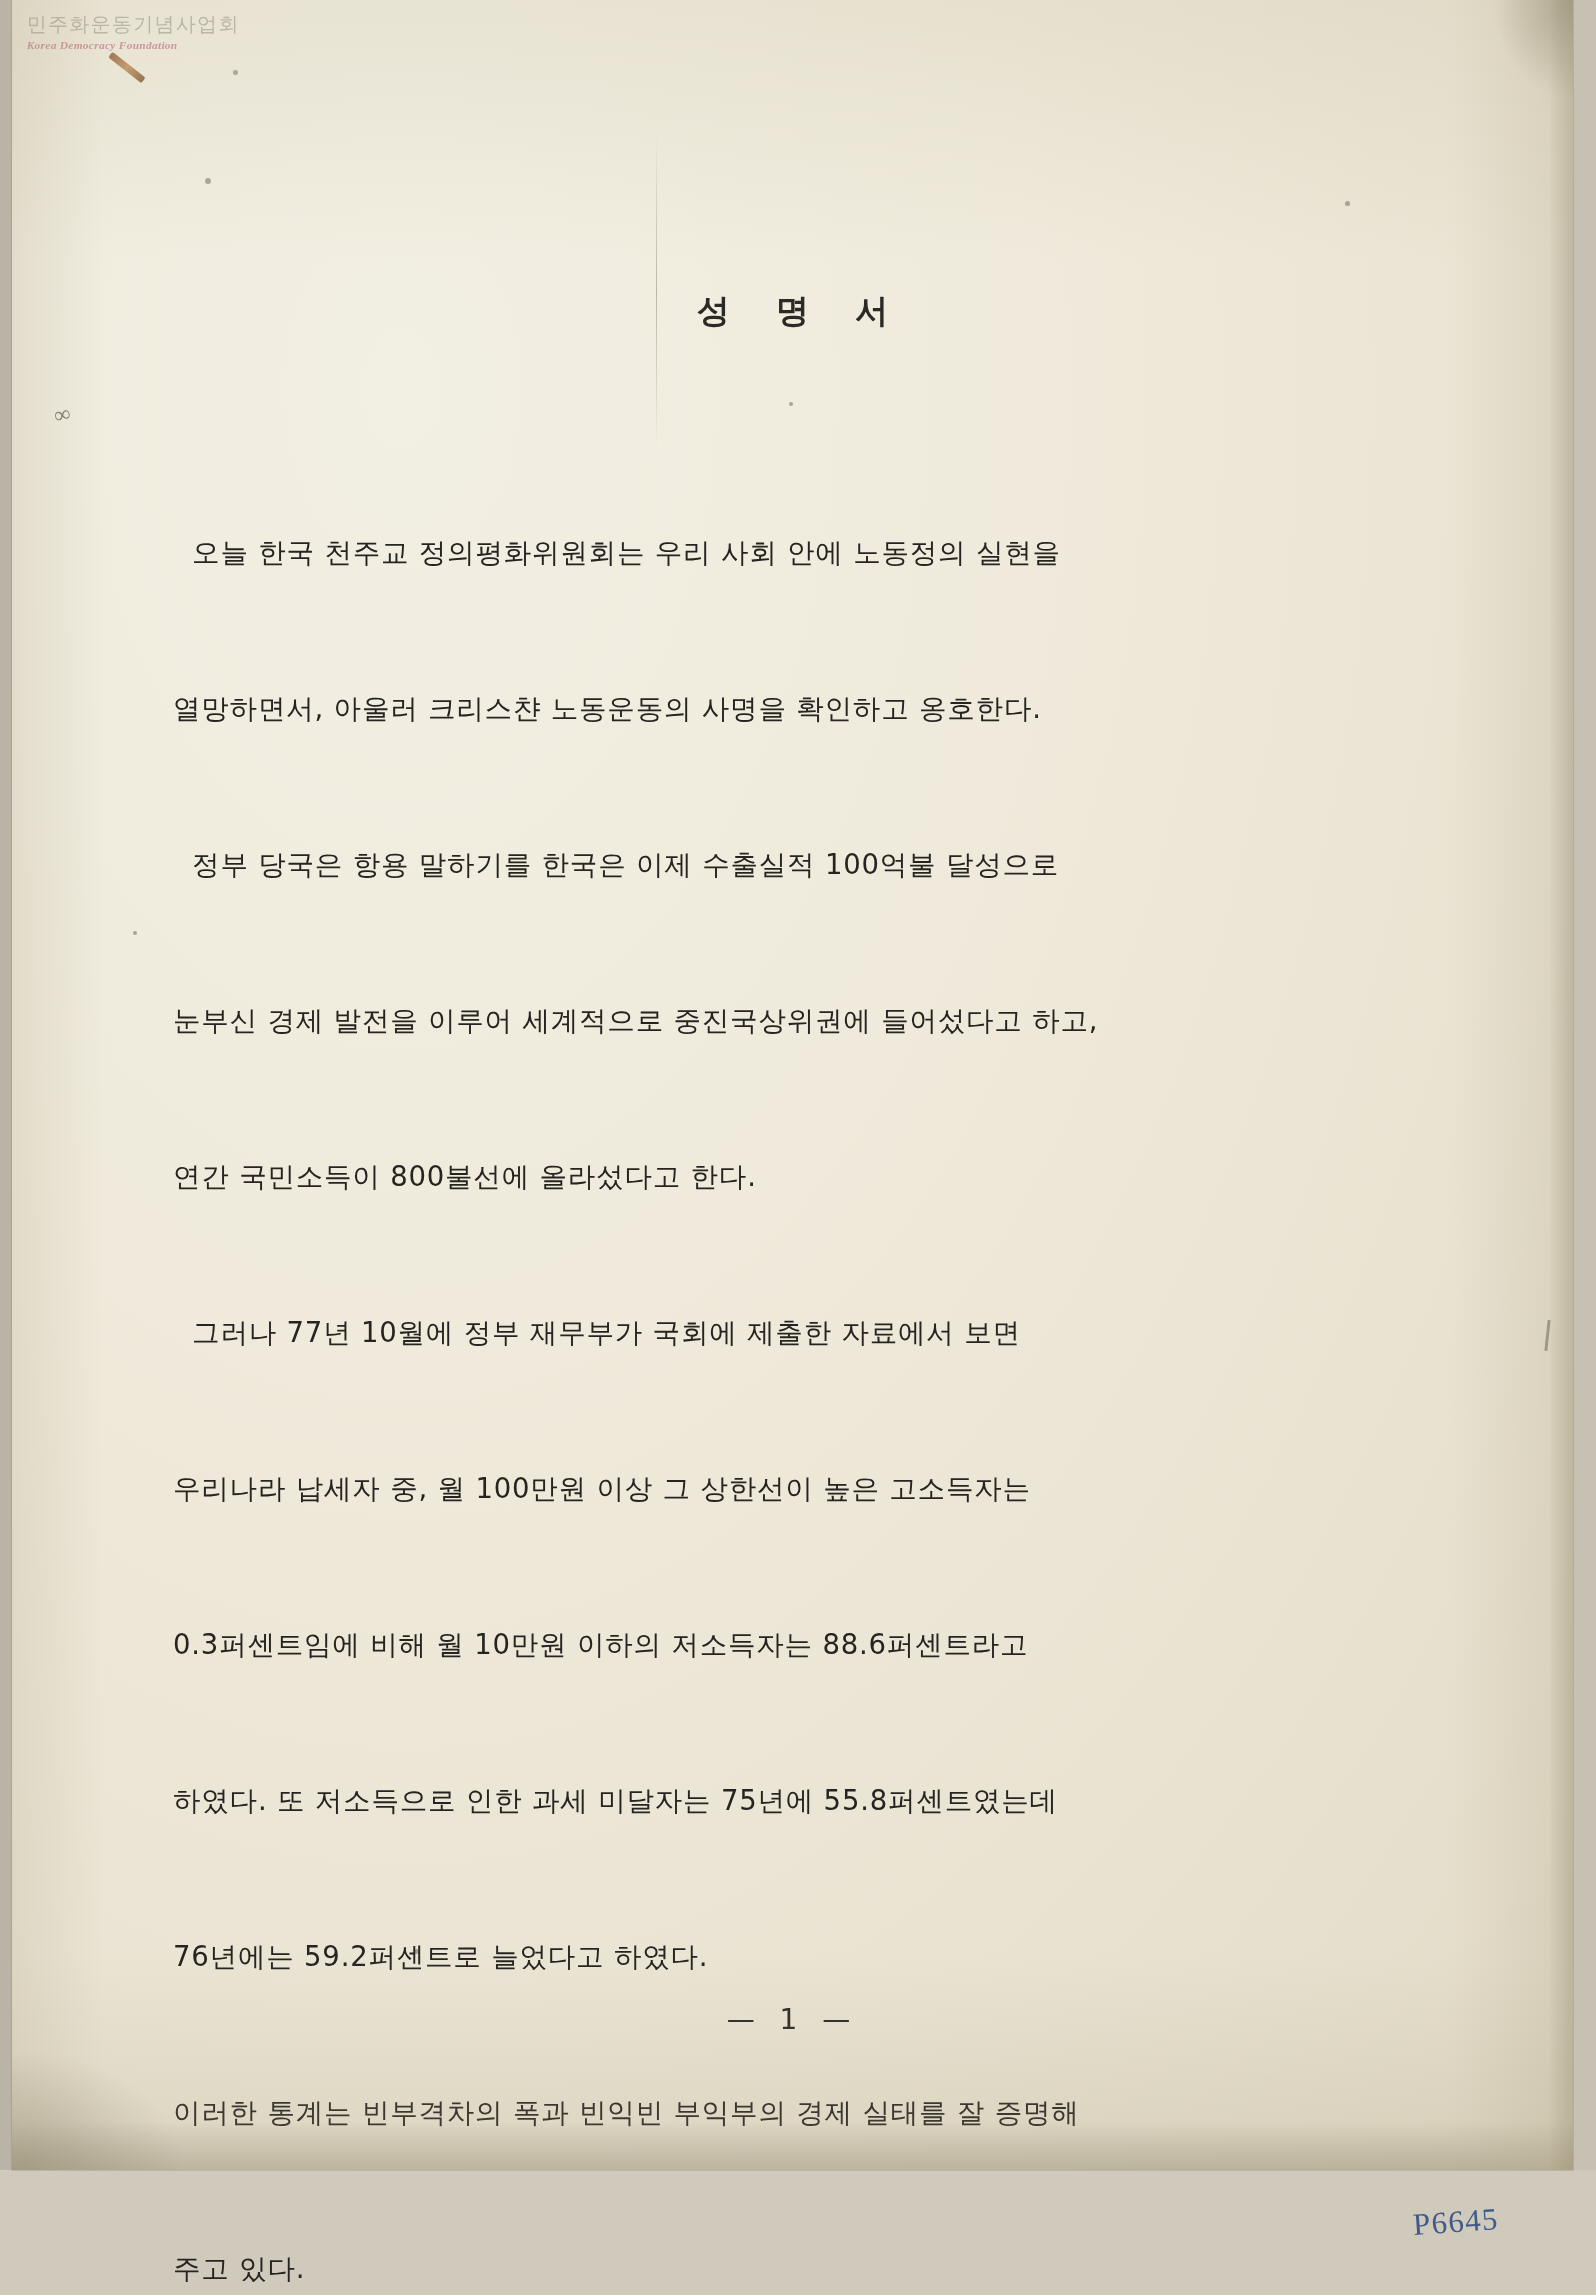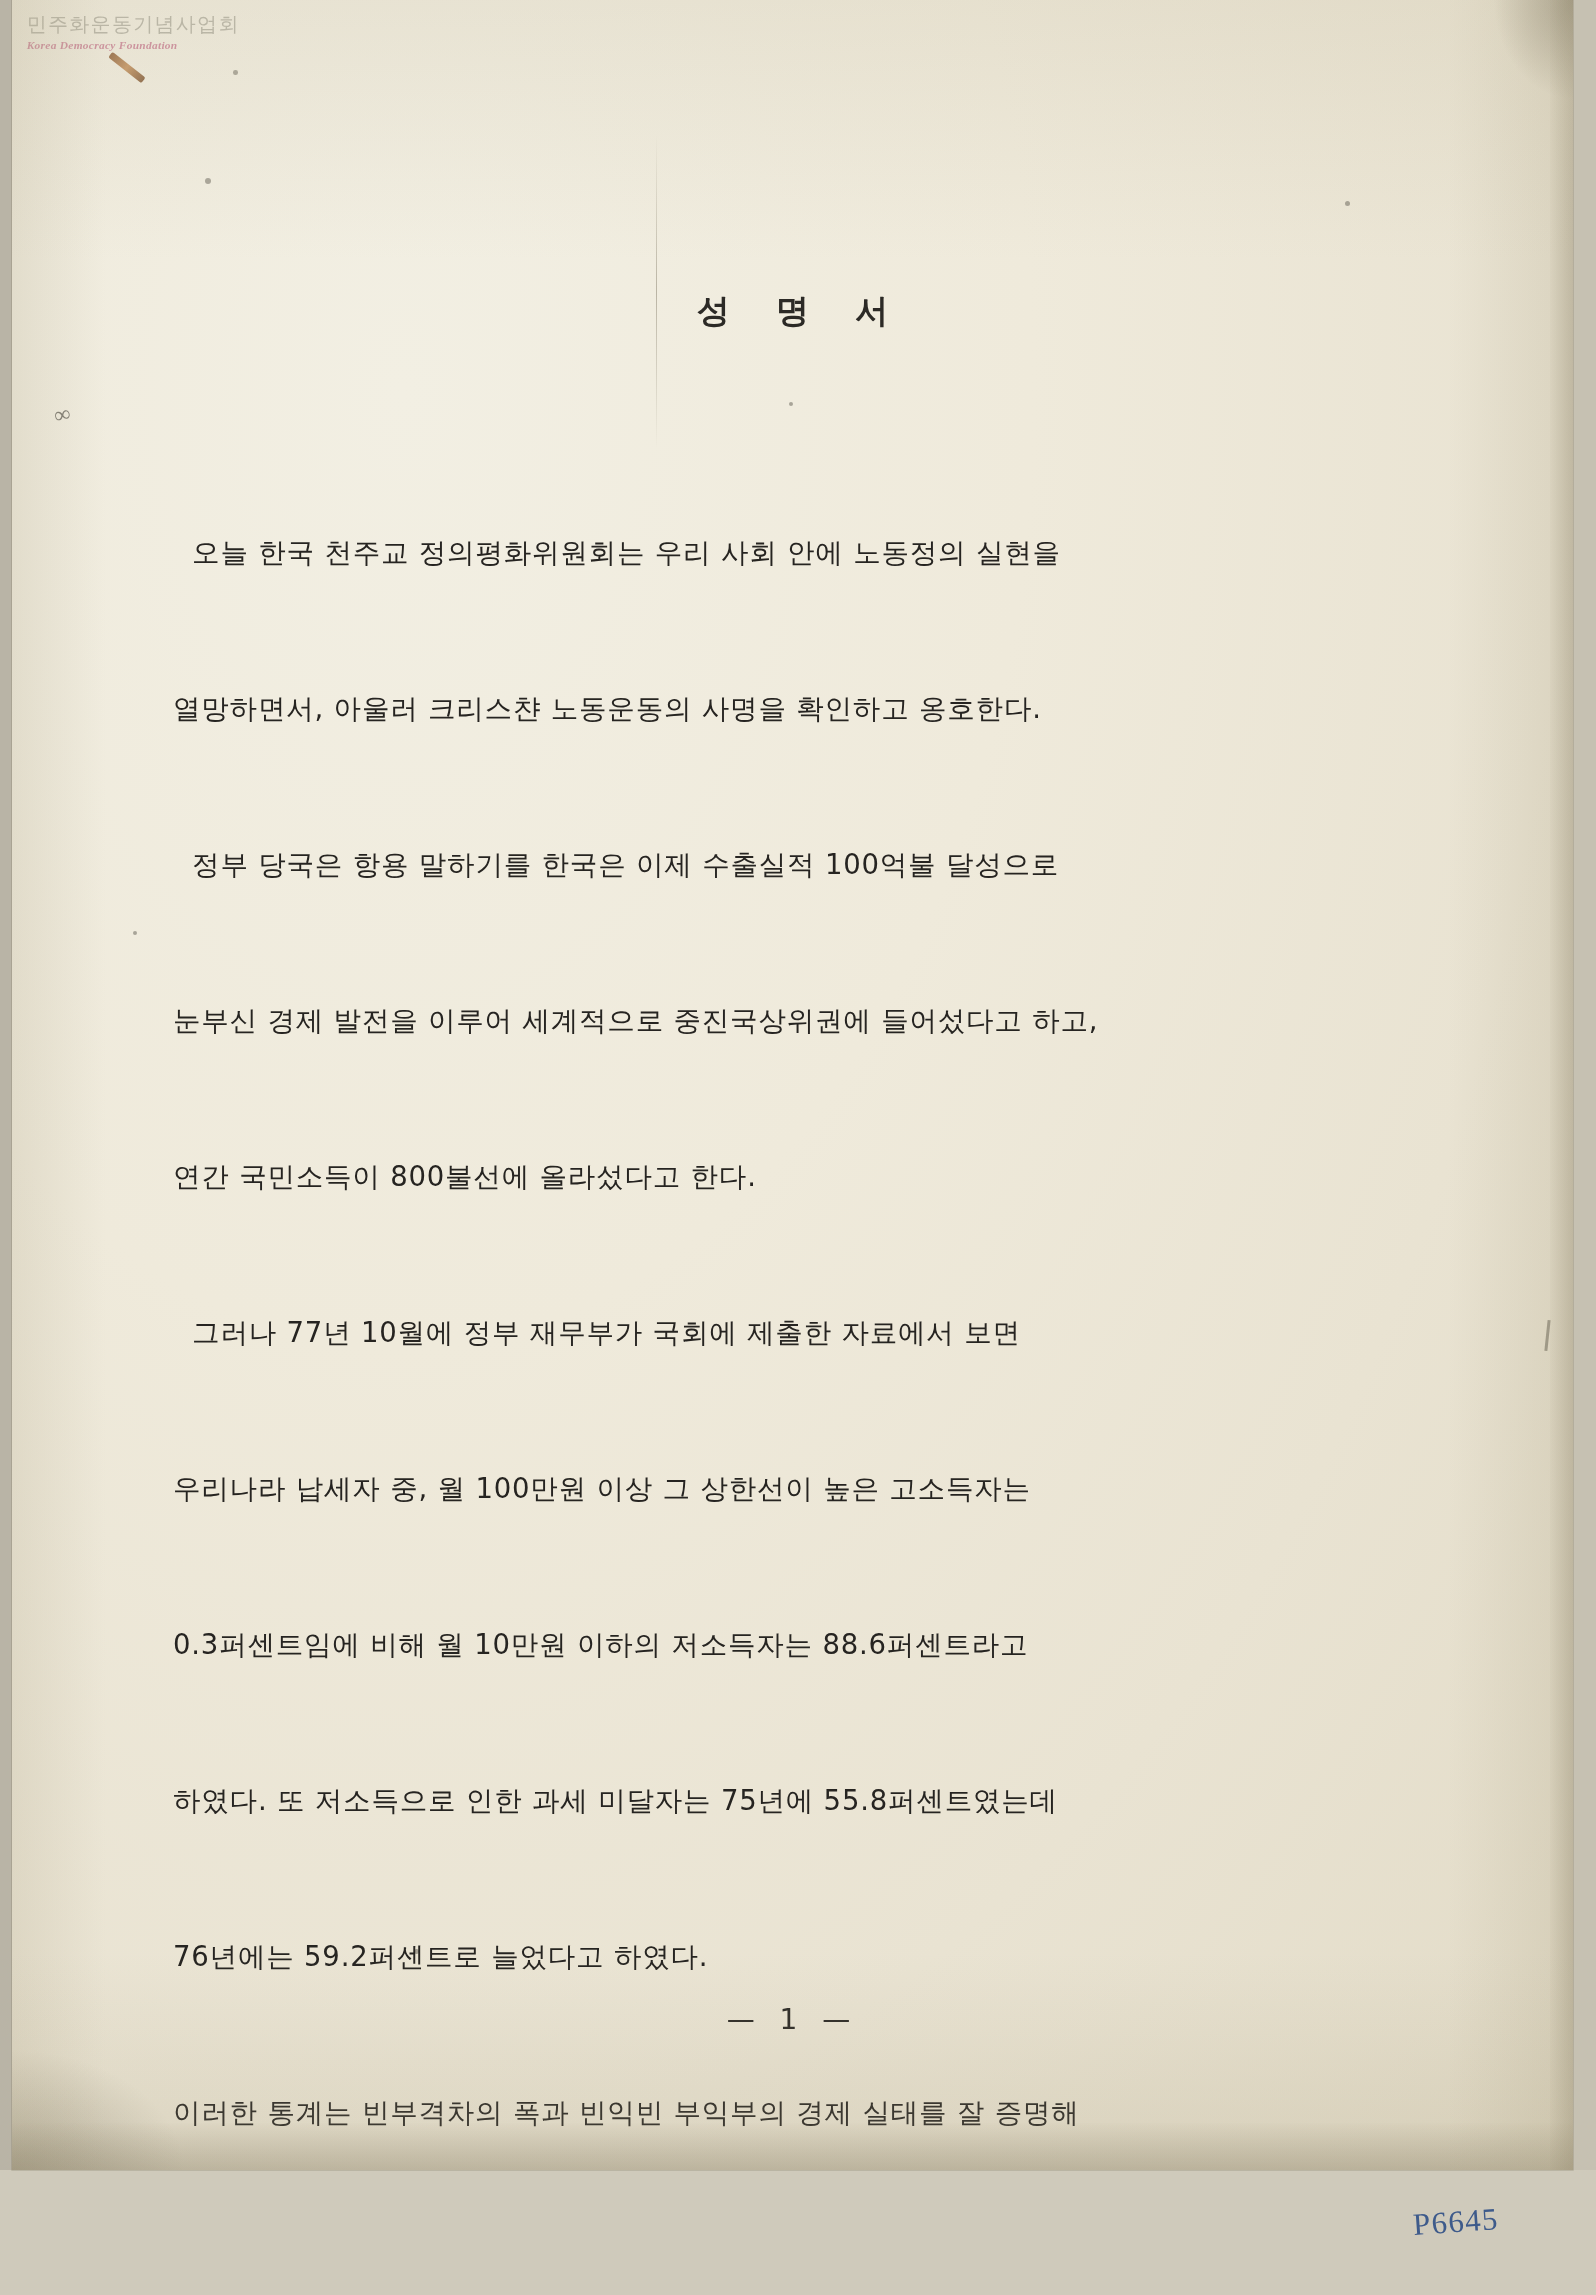--- a/index.html
+++ b/index.html
@@ -259,20 +259,21 @@
       <span class="ln">열망하면서, 아울러 크리스챤 노동운동의 사명을 확인하고 옹호한다.</span>
       <span class="ln">  정부 당국은 항용 말하기를 한국은 이제 수출실적 100억불 달성으로</span>
       <span class="ln">눈부신 경제 발전을 이루어 세계적으로 중진국상위권에 들어섰다고 하고,</span>
       <span class="ln">연간 국민소득이 800불선에 올라섰다고 한다.</span>
       <span class="ln">  그러나 77년 10월에 정부 재무부가 국회에 제출한 자료에서 보면</span>
       <span class="ln">우리나라 납세자 중, 월 100만원 이상 그 상한선이 높은 고소득자는</span>
       <span class="ln">0.3퍼센트임에 비해 월 10만원 이하의 저소득자는 88.6퍼센트라고</span>
       <span class="ln">하였다. 또 저소득으로 인한 과세 미달자는 75년에 55.8퍼센트였는데</span>
       <span class="ln">76년에는 59.2퍼센트로 늘었다고 하였다.</span>
       <span class="ln">이러한 통계는 빈부격차의 폭과 빈익빈 부익부의 경제 실태를 잘 증명해</span>
+      <span class="ln">주고 있다.</span>
       
       
       
       
       
       
       
       
       
       

